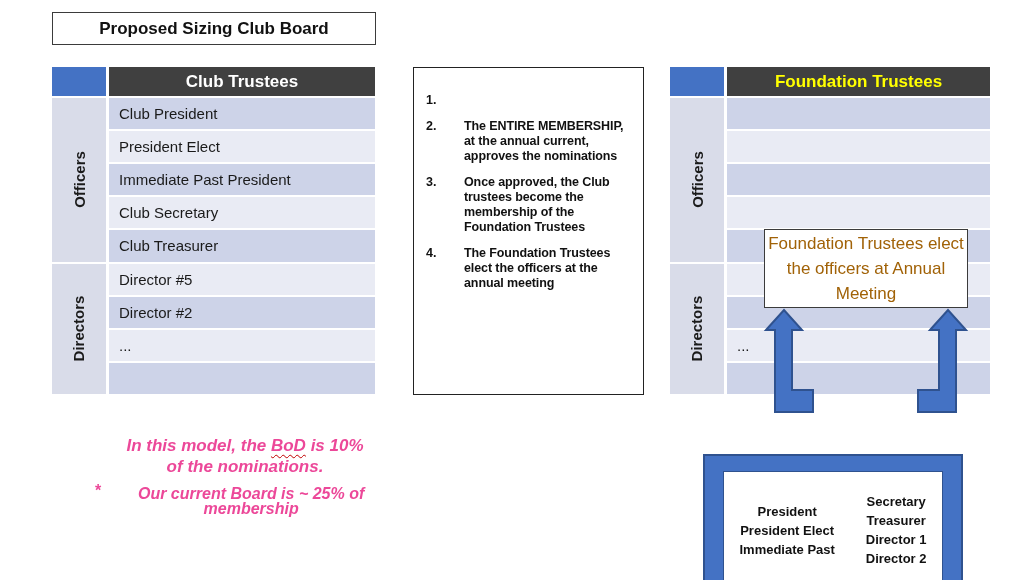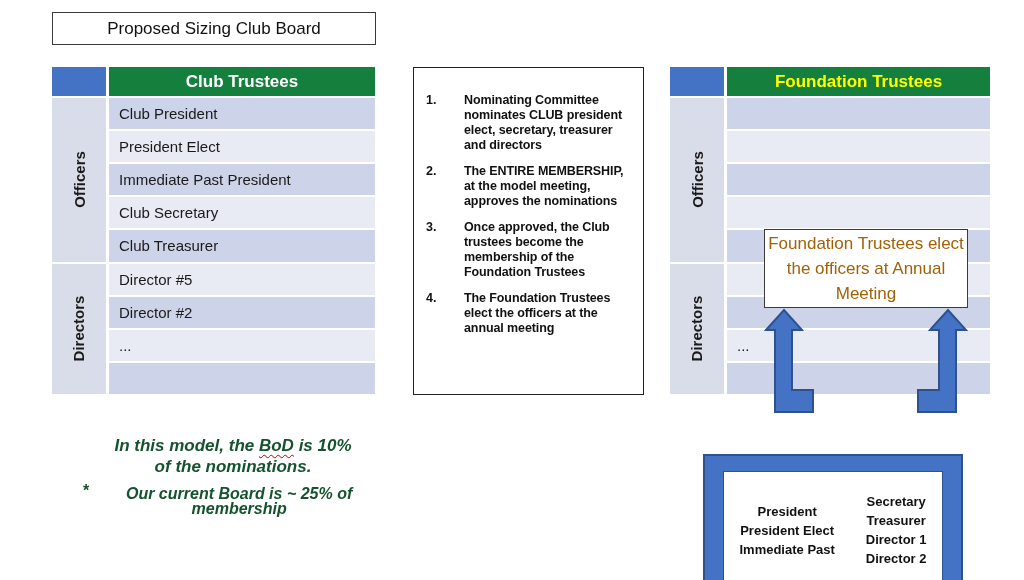--- a/index.html
+++ b/index.html
@@ -4,33 +4,33 @@
 <style>
   html,body{margin:0;padding:0;background:#ffffff;}
   .slide{
     position:relative;width:1024px;height:580px;background:#ffffff;overflow:hidden;
     font-family:"Liberation Sans",sans-serif;color:#111111;
   }
   
   .title-box{
     position:absolute;left:52px;top:12px;width:322px;height:31px;
     border:1.5px solid #3b3b3b;display:flex;align-items:center;justify-content:center;
-    font-size:17px;font-weight:400;background:#ffffff;
+    font-size:17px;font-weight:700;background:#ffffff;
   }
   
   .ptable{
     position:absolute;top:67px;height:327px;display:grid;
     column-gap:3px;row-gap:2px;
     grid-template-rows:29px repeat(9,1fr);
   }
   .ptable.club{left:52px;width:323px;grid-template-columns:54px 266px;}
   .ptable.foundation{left:670px;width:320px;grid-template-columns:54px 263px;}
   .corner{grid-column:1;grid-row:1;background:#4472C4;}
   .thead{
-    grid-column:2;grid-row:1;background:#15803d;color:#ffffff;
+    grid-column:2;grid-row:1;background:#404040;color:#ffffff;
     display:flex;align-items:center;justify-content:center;
     font-size:17px;font-weight:700;
   }
   .thead.yellow{color:#FFFF00;}
   .side{
     grid-column:1;background:#D9DCE9;display:flex;align-items:center;justify-content:center;
   }
   .side span{transform:rotate(-90deg);white-space:nowrap;font-weight:700;font-size:15px;color:#1a1a1a;}
   .side.off{grid-row:2/7;}
   .side.dir{grid-row:7/11;}
@@ -65,22 +65,22 @@
     background:#4472C4;border:2.5px solid #2F528F;box-sizing:border-box;z-index:4;margin-top:42px;
   }
   .blue-box .inner{
     position:absolute;left:18px;top:15px;right:18px;bottom:18px;
     background:#ffffff;border:1.5px solid #2F528F;
     display:flex;align-items:center;justify-content:space-around;
     text-align:center;font-size:13px;font-weight:600;line-height:19px;color:#111111;
   }
   
   .footnote{
-    position:absolute;left:83px;top:435px;width:300px;text-align:center;
-    font-style:italic;font-weight:600;font-size:17px;line-height:21px;color:#14532d;
+    position:absolute;left:95px;top:435px;width:300px;text-align:center;
+    font-style:italic;font-weight:600;font-size:17px;line-height:21px;color:#ec4899;
   }
   .footnote .squiggle{
     text-decoration-line:underline;text-decoration-style:wavy;
     text-decoration-color:#C00000;text-decoration-thickness:1px;text-underline-offset:3px;
   }
   .footnote .subline{
     display:flex;align-items:flex-start;justify-content:center;gap:6px;margin-top:7px;
   }
   .footnote .ast{font-style:normal;font-weight:700;font-size:16px;line-height:14px;}
   .footnote .subtext{font-size:16px;font-weight:600;line-height:15px;padding-top:2px;}
@@ -113,25 +113,24 @@
     <div class="cell light" style="grid-row:7">Director #5</div>
     <div class="cell dark" style="grid-row:8">Director #2</div>
     <div class="cell light" style="grid-row:9">...</div>
     <div class="cell dark" style="grid-row:10"></div>
   </div>
 
   <div class="process-box">
     <ol>
       <li>
         <span class="num">1.</span>
-        <span class="ptext">Nominating Committee nominates CLUB president elect, secretary, treasurer and directors</span>
       </li>
       <li>
         <span class="num">2.</span>
-        <span class="ptext">The ENTIRE MEMBERSHIP, at the model meeting, approves the nominations</span>
+        <span class="ptext">The ENTIRE MEMBERSHIP, at the annual current, approves the nominations</span>
       </li>
       <li>
         <span class="num">3.</span>
         <span class="ptext">Once approved, the Club trustees become the membership of the Foundation Trustees</span>
       </li>
       <li>
         <span class="num">4.</span>
         <span class="ptext">The Foundation Trustees elect the officers at the annual meeting</span>
       </li>
     </ol>

